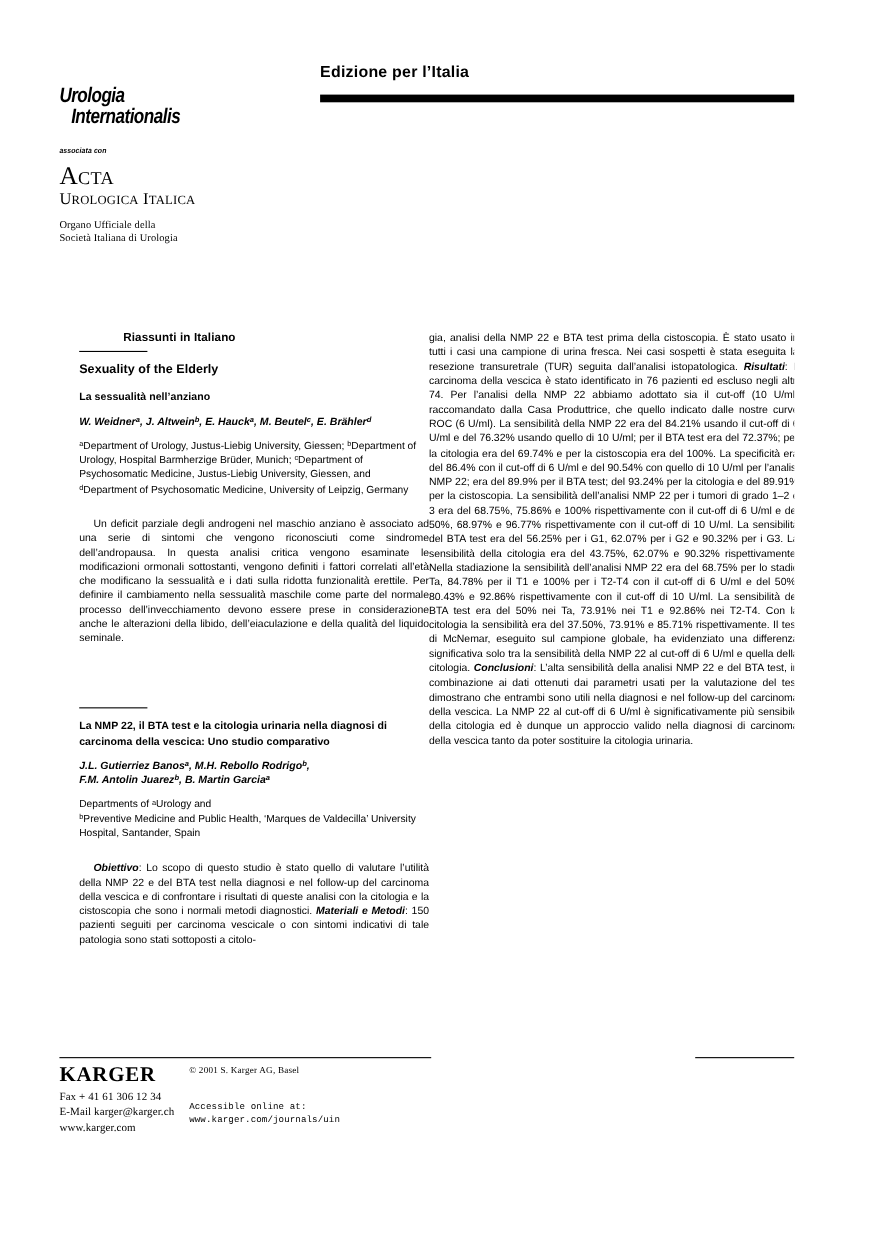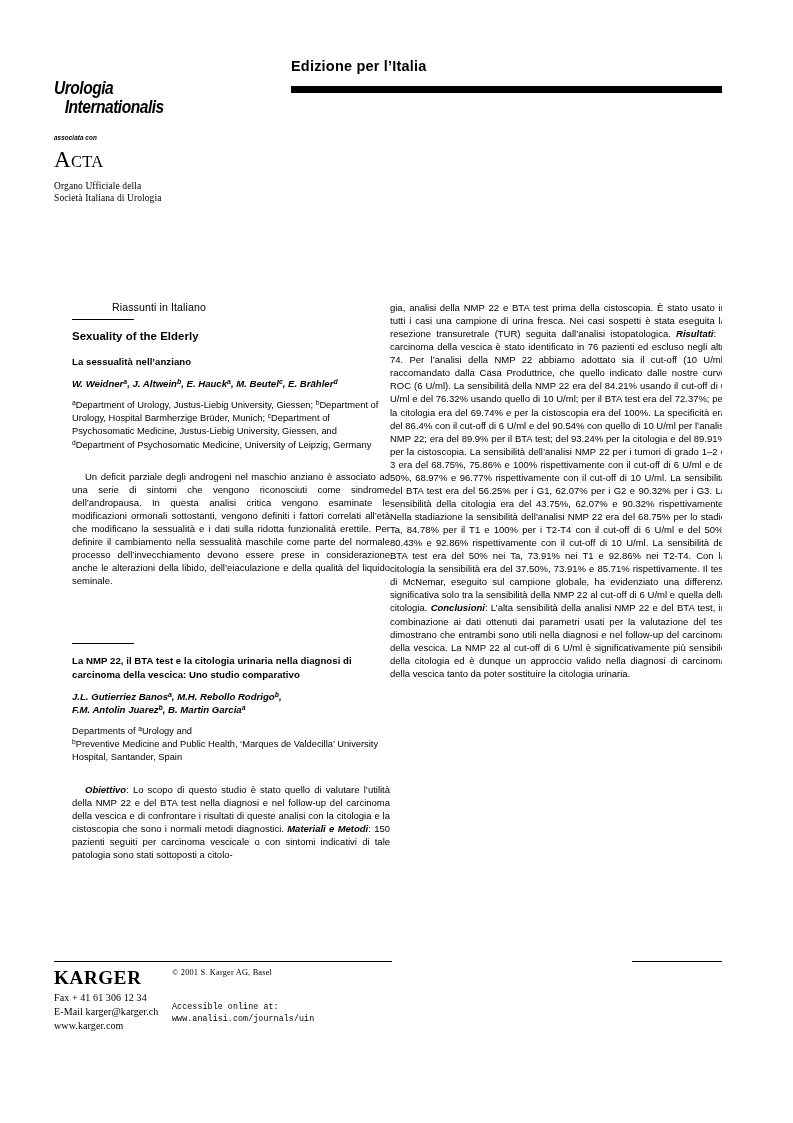--- a/index.html
+++ b/index.html
@@ -104,21 +104,21 @@
   }
   .col-right {
     position: absolute;
     left: 390px;
     top: 301px;
     width: 336px;
   }
 
   .section-title {
     font-size: 10.6px;
-    font-weight: normal;
+    font-weight: bold;
     letter-spacing: 0.1px;
     margin: 0 0 6px 0;
     padding-left: 40px;
   }
   .short-rule {
     width: 62px;
     height: 1px;
     background: #000000;
     margin: 0 0 9px 0;
   }
@@ -248,20 +248,23 @@
   <div class="header-rule"></div>
 
   <div class="masthead">
     <div class="journal-name">
       <span class="ln1">Urologia</span>
       <span class="ln2">Internationalis</span>
     </div>
     <div class="assoc">associata con</div>
     <div class="acta">
       <span>A</span><span class="small-caps">CTA</span>
+    </div>
+    <div class="acta-sub">
+      <span>U</span><span class="small-caps">ROLOGICA</span>&nbsp;<span>I</span><span class="small-caps">TALICA</span>
     </div>
     <div class="organo">
       <div>Organo Ufficiale della</div>
       <div>Società Italiana di Urologia</div>
     </div>
   </div>
 
   <div class="col-left">
 
     <div class="section-title">Riassunti in Italiano</div>
@@ -295,17 +298,17 @@
   <div class="footer-rule-right"></div>
   <div class="karger-logo">KARGER</div>
   <div class="copyright">© 2001 S. Karger AG, Basel</div>
   <div class="footer-contact">
     <div>Fax + 41 61 306 12 34</div>
     <div>E-Mail karger@karger.ch</div>
     <div>www.karger.com</div>
   </div>
   <div class="footer-online">
     <div>Accessible online at:</div>
-    <div>www.analisi.com/journals/uin</div>
+    <div>www.karger.com/journals/uin</div>
   </div>
   <div class="page-number">1</div>
 
 </div>
 
 </body></html>

